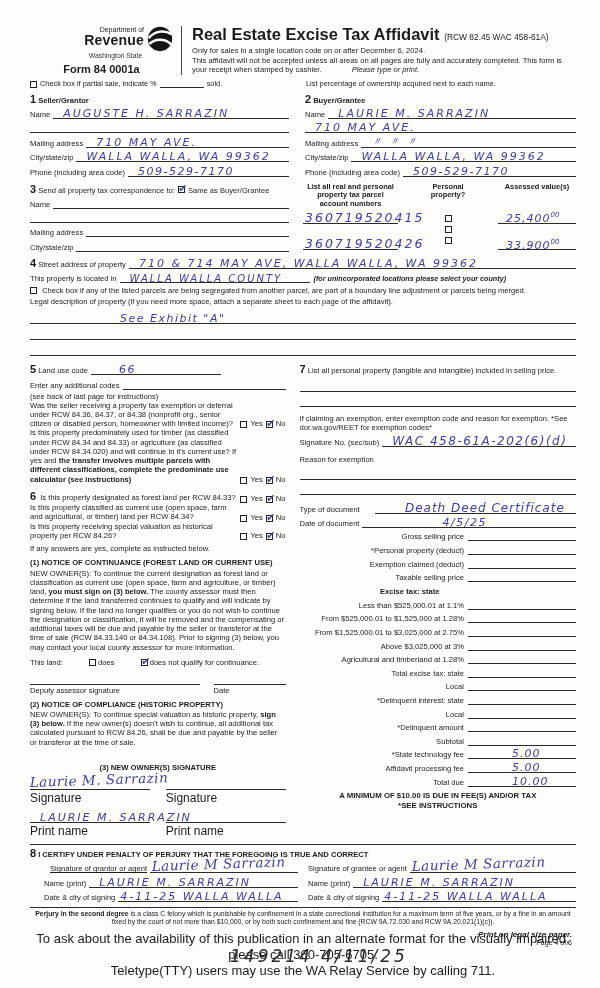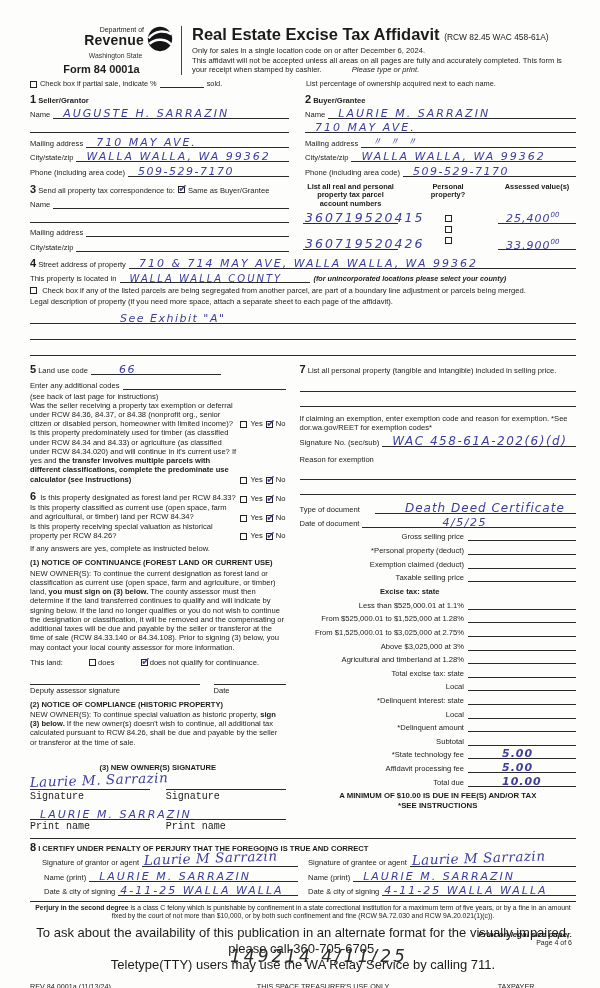--- a/index.html
+++ b/index.html
@@ -74,27 +74,27 @@
   .notice-title { font-weight:bold; margin-top:5px; line-height:1.2; }
   .landrow { display:flex; margin-top:6px; line-height:1.3; }
   .landrow .part { margin-right:26px; white-space:nowrap; }
   .deputy-row { display:flex; margin-top:16px; }
   .deputy-row .du { flex:1; border-top:0.9px solid #2a2a2a; margin-right:14px; padding-top:1px; }
   .deputy-row .du.date { flex:0 0 72px; margin-right:0; }
   .owner-sig-title { text-align:center; font-weight:bold; margin-top:16px; }
   .sig-cols { display:flex; gap:16px; }
   .sig-col { flex:1; }
   .sig-line { border-bottom:0.9px solid #2a2a2a; height:13px; position:relative; margin-top:5px; }
-  .sig-lab { font-size:10px; padding-top:1px;font-family:Liberation Mono, monospace; }
+  .sig-lab { font-size:12px; padding-top:1px; }
   
   .taxrow { display:flex; justify-content:flex-end; align-items:flex-end; margin-top:3.6px; }
   .taxrow .tlbl { white-space:nowrap; text-align:right; }
   .taxrow .tline { width:108px; border-bottom:0.9px solid #2a2a2a; margin-left:4px; height:10px; position:relative; }
   .tax-heading { text-align:center; font-weight:bold; margin:5px 56px 0 0; }
-  .hw.fee { left:34px; font-size:11px; letter-spacing:1px;font-weight:bold; }
+  .hw.fee { left:44px; font-size:11px; letter-spacing:1px; }
   .min-note { text-align:center; font-weight:bold; font-size:7.8px; margin-top:4px; line-height:1.3; }
   
   .sec8 { margin-top:6px; border-top:0.9px solid #2a2a2a; padding-top:2px; }
   .cert-cols { display:flex; gap:10px; }
   .cert-col { flex:1; }
   
   .perjury { font-size:6.8px; line-height:1.25; text-align:center; margin-top:5px; border-top:0.9px solid #2a2a2a; padding-top:2px; }
   .alt { font-size:13px; text-align:center; margin-top:4px; line-height:1.25; }
   .foot-row { display:flex; margin-top:8px; font-size:7.2px; }
   .foot-row .f1 { width:160px; }
@@ -531,21 +531,21 @@
     </div>
   </div>
 
   <div class="sec8">
     <div class="sechead">
         <span class="secnum">8</span>
       <span class="bold">I CERTIFY UNDER PENALTY OF PERJURY THAT THE FOREGOING IS TRUE AND CORRECT</span>
       </div>
     <div class="cert-cols">
       <div class="cert-col">
-        <div class="fld" style="margin-left:12px;">
+        <div class="fld" style="margin-left:20px;text-decoration:underline;">
             <span class="lbl">Signature of grantor or agent</span>
           <span class="ln">
               <span class="hw sig" style="left:2px;">Laurie M Sarrazin</span>
             </span>
           </div>
         <div class="fld" style="margin-left:14px;">
             <span class="lbl">Name (print)</span>
           <span class="ln">
               <span class="hw caps">LAURIE M. SARRAZIN</span>
             </span>

